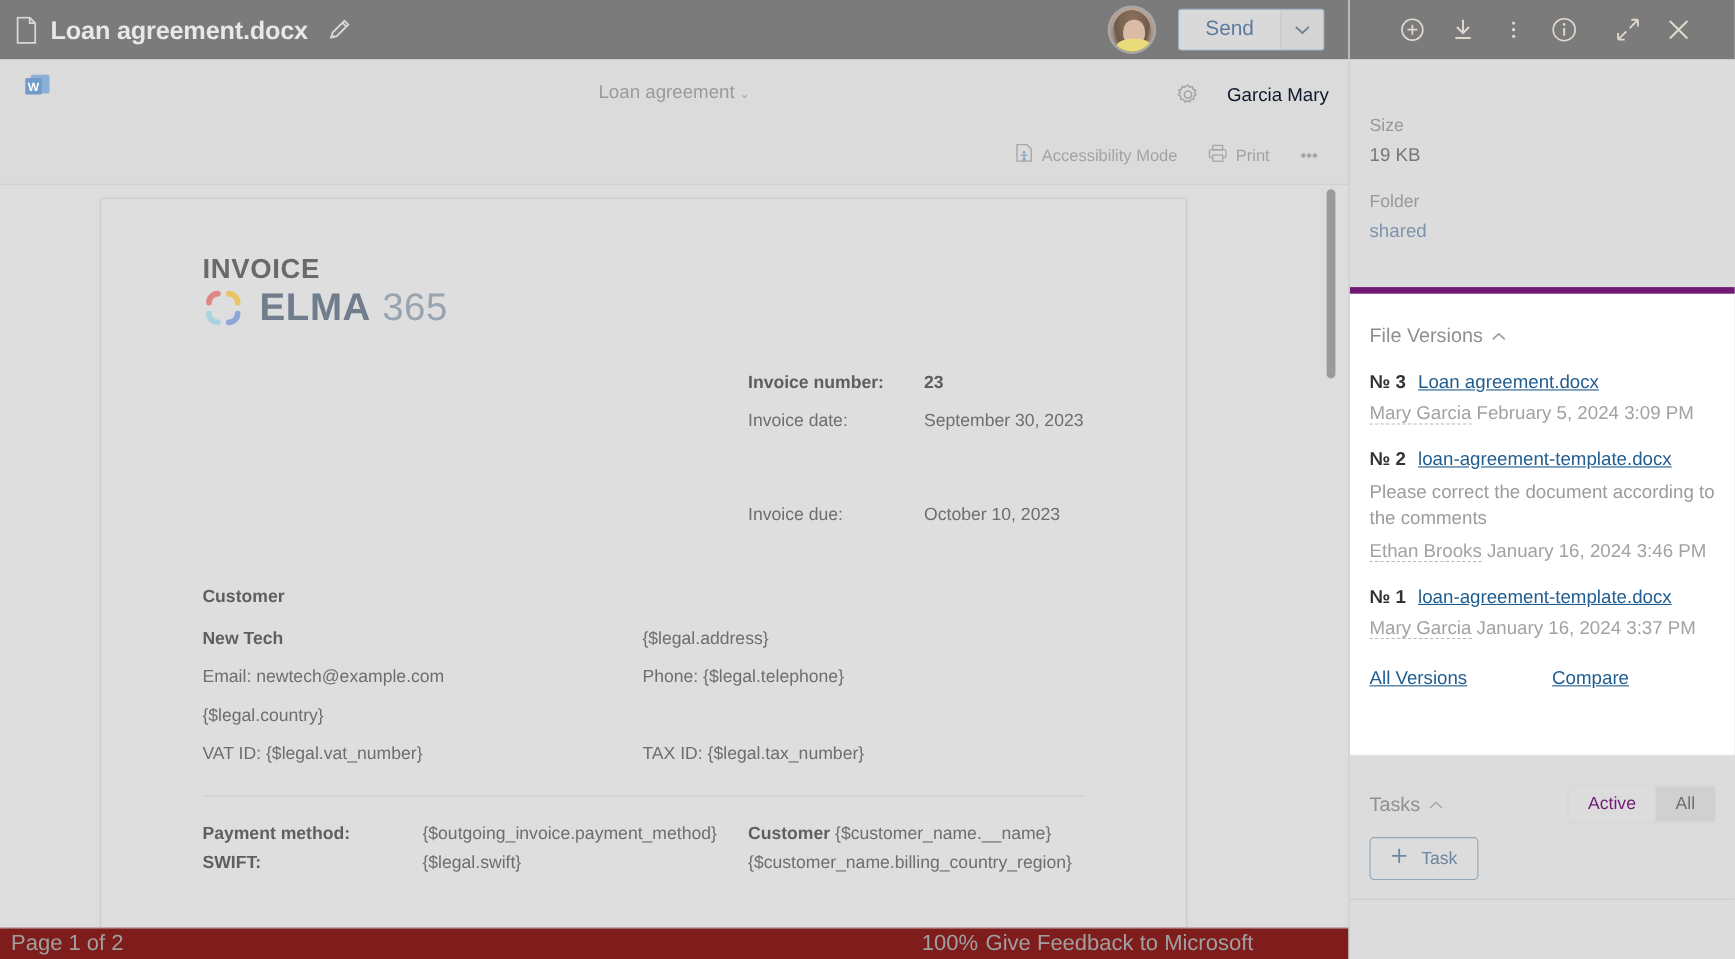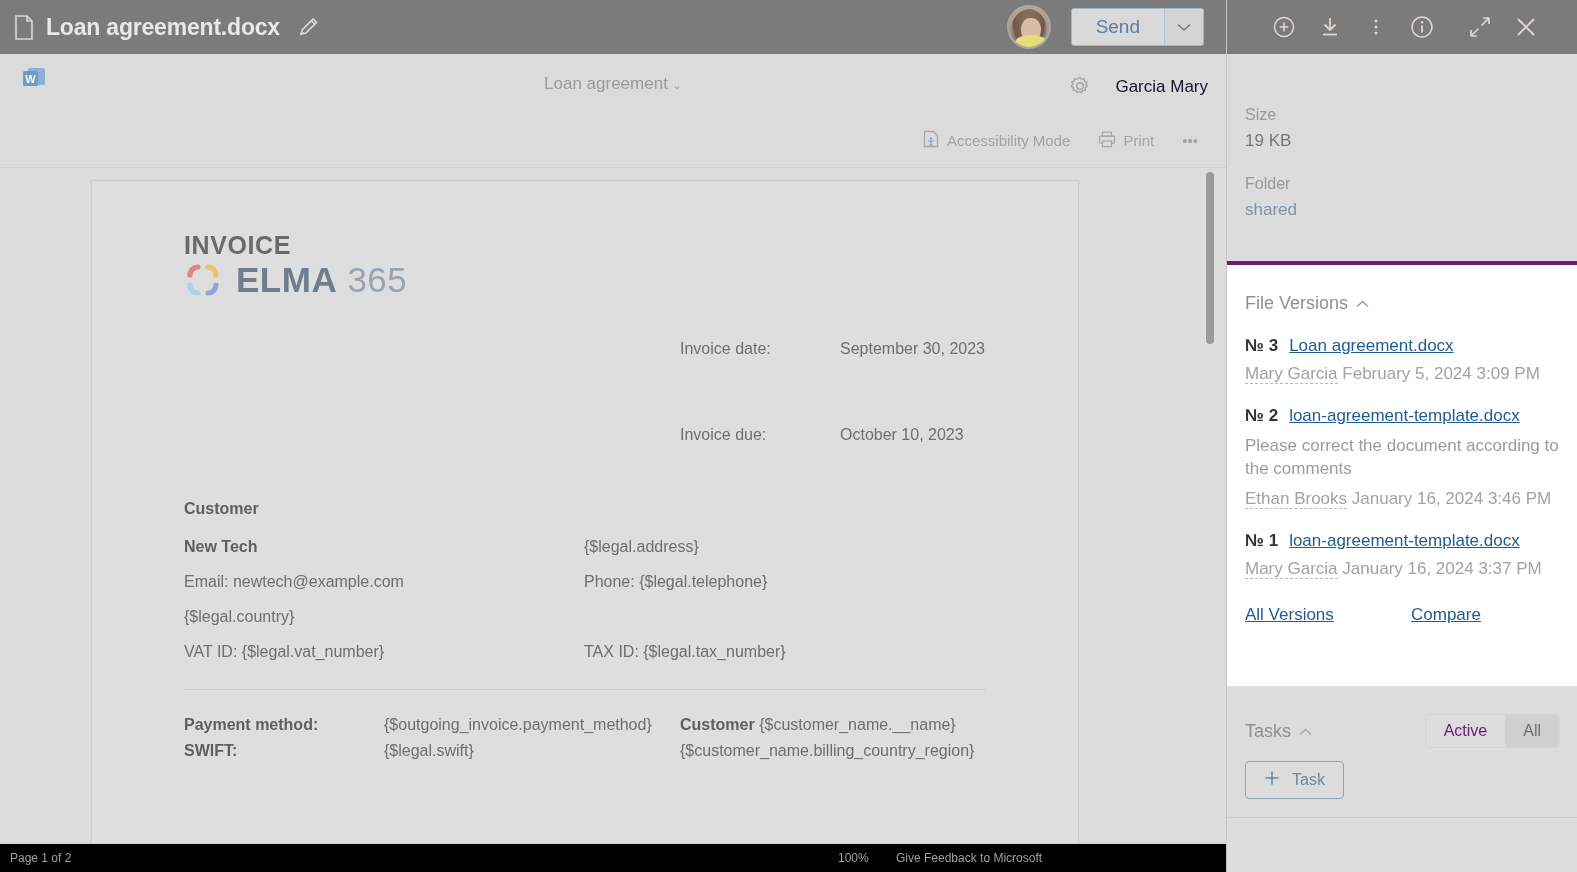--- a/index.html
+++ b/index.html
@@ -164,24 +164,24 @@
   #pay-sep { margin-top: 28px; border-top: 1px solid #cfcfcf; }
   #pay-block { margin-top: 26px; font-size: 16px; color:#6e6e6e; }
   .pay-grid { display:grid; grid-template-columns: 200px 296px 1fr; row-gap: 8px; }
   .pay-grid .k { font-weight: bold; color:#5f5f5f; }
   .pay-grid .ck { font-weight: bold; color:#5f5f5f; }
 
   
   #status-bar {
     position: absolute; left: 0; bottom: 0;
     width: 1226px; height: 29px;
-    background: #000000;
+    background: #7f1d1d;
     border-top: 1px solid #d0d0d0;
     display: flex; align-items: center;
-    font-size: 12px; color: #a0a0a0;
+    font-size: 20px; color: #a0a0a0;
   }
   #page-indicator { margin-left: 10px; }
   #zoom-level { position: absolute; left: 838px; }
   #feedback { position: absolute; left: 896px; }
 
   
   #right-panel {
     position: absolute; left: 1226px; top: 0;
     width: 351px; height: 872px;
     background: #dcdcdc;
@@ -202,21 +202,21 @@
   #info-section { padding: 52px 18px 0 18px; }
   .info-label { font-size: 16px; color: #999999; margin-bottom: 7px; }
   .info-value { font-size: 17px; color: #777777; margin-bottom: 24px; }
   .info-link { font-size: 17px; color: #7e93ab; cursor: pointer; }
 
   
   #versions-card {
     position: absolute; left: 0; top: 207px;
     width: 351px; height: 426px;
     background: #ffffff;
-    border-top: 4px solid #701a75;
+    border-top: 6px solid #701a75;
     border-bottom: 1px solid #e2e2e2;
     padding: 28px 18px 0 18px;
   }
   .section-head {
     display:flex; align-items:center; gap: 8px;
     font-size: 18px; color: #8f8f8f; cursor: pointer;
   }
   .caret-up { font-size: 13px; color: #9a9a9a; }
   .ver-item { margin-top: 22px; }
   .ver-line1 { display: flex; align-items: baseline; gap: 11px; }
@@ -364,20 +364,24 @@
                   <path d="M32 24 A8 8 0 0 1 24 32" stroke="#8fa6d8"></path>
                   <path d="M14 32 A8 8 0 0 1 6 24" stroke="#a9d3e0"></path>
                 </g>
               </svg>
             </span>
             <span id="elma-text"><b>ELMA</b> <span>365</span></span>
           </div>
         </div>
 
         <div id="inv-meta">
+          <div class="inv-row bold">
+            <span class="lbl">Invoice number:</span>
+            <span class="val">23</span>
+          </div>
           <div class="inv-row">
             <span class="lbl">Invoice date:</span>
             <span class="val">September 30, 2023</span>
           </div>
           <div class="inv-spacer"></div>
           <div class="inv-row">
             <span class="lbl">Invoice due:</span>
             <span class="val">October 10, 2023</span>
           </div>
         </div>

